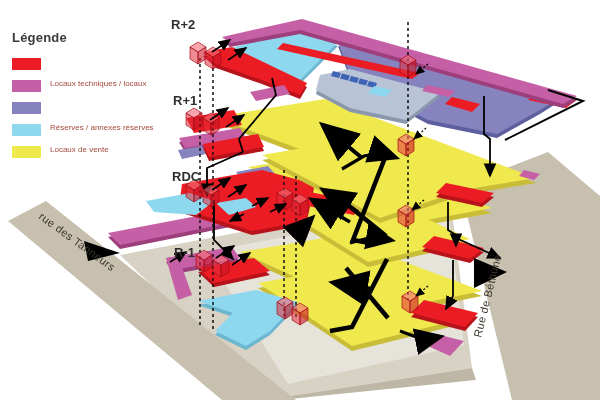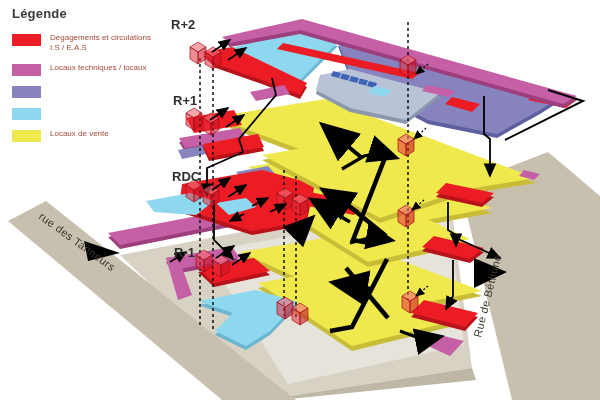--- a/index.html
+++ b/index.html
@@ -1,19 +1,19 @@
 <!DOCTYPE html>
 <html><head>
 <meta charset="utf-8">
 <style>
   html,body{margin:0;padding:0;background:#fff;}
   .stage{position:relative;width:600px;height:400px;background:#fff;overflow:hidden;
          font-family:"Liberation Sans",sans-serif;}
   .stage svg{position:absolute;inset:0;}
-  .legend{position:absolute;left:12px;top:6px;width:190px;z-index:2;}
+  .legend{position:absolute;left:12px;top:30px;width:190px;z-index:2;}
   .legend-title{font-size:13px;font-weight:600;color:#3a3a3a;margin-bottom:12px;letter-spacing:.2px;}
   .legend-item{display:flex;align-items:flex-start;gap:9px;margin-bottom:9px;}
   .swatch{width:29px;height:12px;flex:none;margin-top:1px;}
   .legend-label{font-size:8px;line-height:1.3;color:#A3493A;white-space:pre-line;display:inline-block;}
   .flabel{font-size:13px;font-weight:600;fill:#2e2e2e;}
   .street{font-size:11px;fill:#3b362c;letter-spacing:.4px;}
   
   .c-red{fill:#EC1C24}.c-redd{fill:#B8121A}
   .c-mag{fill:#C55FA6}.c-magd{fill:#9C3F7C}
   .c-pur{fill:#8683BE}.c-purd{fill:#5D5F9E}
@@ -212,32 +212,31 @@
   <text class="flabel" x="171" y="29">R+2</text>
   <text class="flabel" x="173" y="105">R+1</text>
   <text class="flabel" x="172" y="181">RDC</text>
   <text class="flabel" x="174" y="257">R-1</text>
 </svg>
 
 <div class="legend">
   <div class="legend-title">Légende</div>
   <div class="legend-item">
     <span class="swatch" style="background: rgb(236, 28, 36);"></span>
-    <span class="legend-label">Dégagements et circulations
-I.S / E.A.S</span>
   </div>
   <div class="legend-item">
     <span class="swatch" style="background: rgb(197, 95, 166);"></span>
     <span class="legend-label">Locaux techniques / locaux</span>
   </div>
   <div class="legend-item">
     <span class="swatch" style="background: rgb(134, 131, 190);"></span>
   </div>
   <div class="legend-item">
     <span class="swatch" style="background: rgb(142, 216, 239);"></span>
+    <span class="legend-label">Réserves / annexes réserves</span>
   </div>
   <div class="legend-item">
     <span class="swatch" style="background: rgb(239, 233, 78);"></span>
     <span class="legend-label">Locaux de vente</span>
   </div>
 </div>
 
 </div>
 
 </body></html>

